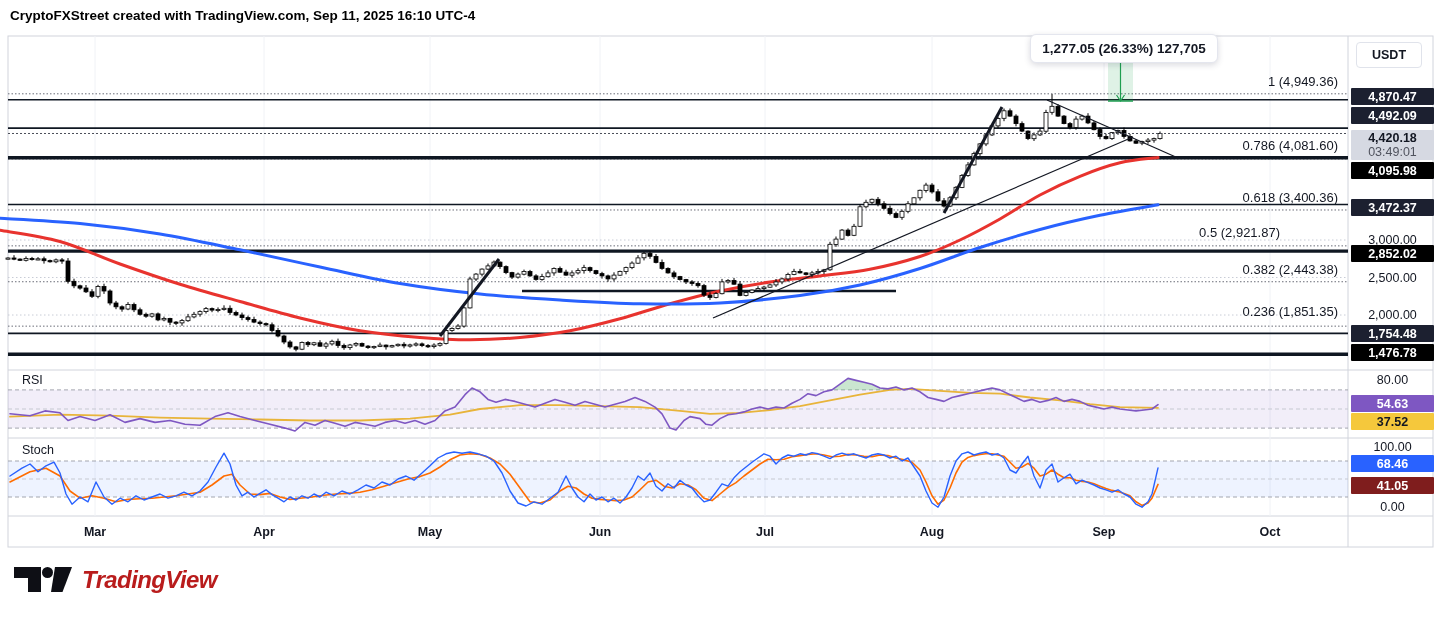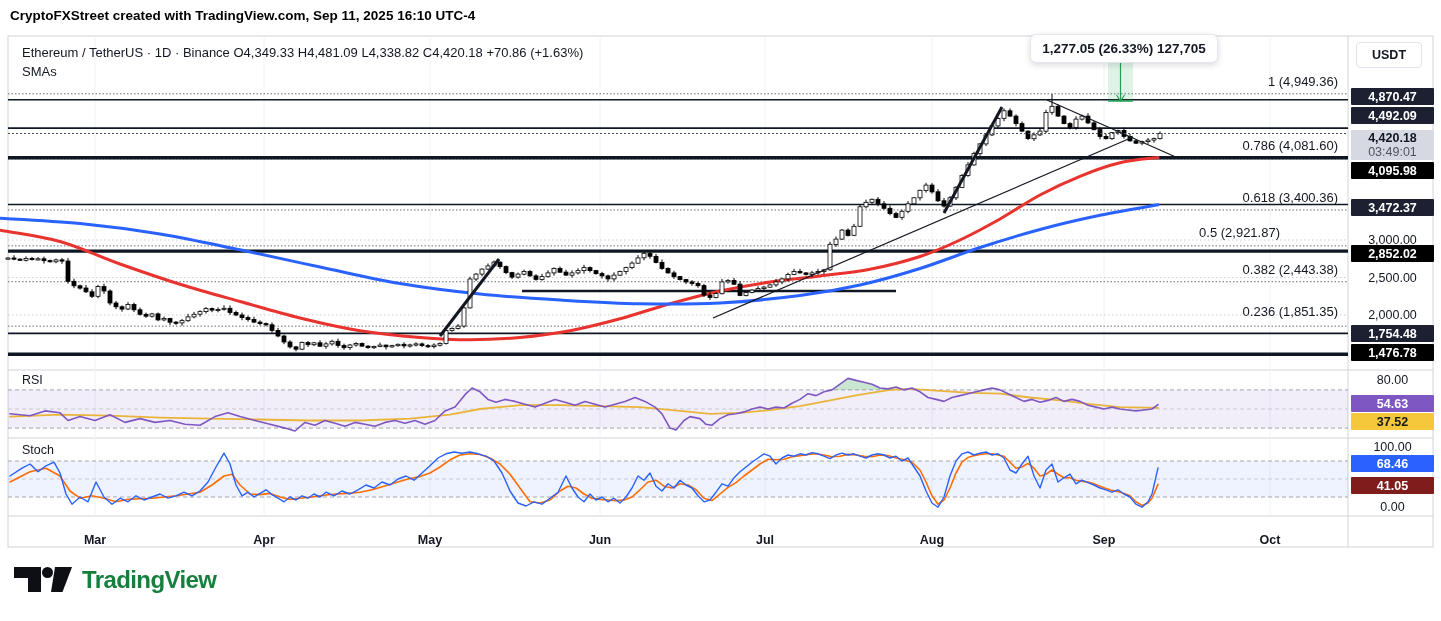--- a/index.html
+++ b/index.html
@@ -21,27 +21,27 @@
   .badge-purple{background:#7E57C2;color:#fff;}
   .badge-yellow{background:#F5C83C;color:#131722;}
   .badge-blue{background:#2962FF;color:#fff;}
   .badge-orange{background:#7f1d1d;color:#fff;}
   .badge-current{position:absolute;left:1351px;width:83px;z-index:5;background:#d6d9e2;color:#131722;
         border-radius:1px;text-align:center;font-size:12.5px;font-weight:600;padding:1px 0;}
   .badge-current .cd{font-weight:400;color:#50535e;}
   .fib-label{position:absolute;width:200px;text-align:right;font-size:13px;color:#131722;z-index:4;}
   .pane-label{position:absolute;left:22px;font-size:12.5px;color:#131722;z-index:6;}
   .month-label{position:absolute;top:525px;width:60px;text-align:center;font-size:12.5px;
-        font-weight:600;color:#131722;z-index:4;margin-top:8px;}
+        font-weight:600;color:#131722;z-index:4;}
   #tooltip{position:absolute;left:1030px;top:34px;width:186px;height:27px;background:#fff;
         border:1px solid #e4e6ee;border-radius:6px;box-shadow:0 2px 6px rgba(50,50,80,.18);
         display:flex;align-items:center;justify-content:center;font-size:13.5px;font-weight:600;
         color:#131722;z-index:7;}
   #logo{position:absolute;left:14px;top:566px;display:flex;align-items:center;gap:10px;z-index:6;}
-  #logo .logo-text{font-size:24px;font-weight:800;letter-spacing:-0.6px;color:#15803d;}
+  #logo .logo-text{font-size:24px;font-weight:800;letter-spacing:-0.6px;color:#b91c1c;font-style:italic;}
 </style>
 </head>
 <body>
 
 <div id="stage">
   <div id="caption">CryptoFXStreet created with TradingView.com, Sep 11, 2025 16:10 UTC-4</div>
 
   <svg id="plot-svg" width="1441" height="560" viewBox="0 0 1441 560">
       <rect x="8" y="36" width="1425" height="511" fill="#fff" stroke="#d1d4dc" stroke-width="1"></rect>
       <line x1="8" y1="370" x2="1433" y2="370" stroke="#d1d4dc" stroke-width="1"></line>
@@ -483,24 +483,20 @@
       <clipPath id="rsiHi">
         <rect x="8" y="370" width="1340" height="19.899999999999977"></rect>
       </clipPath>
       <polygon points="10,413.8 30,415.7 45,410.9 60,412.8 68,420.5 80,416.6 95,420.5 110,414.7 125,422.4 140,418.6 155,422.4 170,420.5 185,424.3 200,425.2 215,416.6 228,412.8 240,416.6 255,420.5 270,424.3 285,428.1 295,431.0 305,422.4 315,425.2 325,420.5 335,423.3 345,426.2 355,422.4 365,424.3 375,426.2 385,422.4 395,420.5 405,423.3 415,420.5 425,424.3 435,420.5 445,410.9 455,407.1 465,394.7 472,388.0 480,391.8 488,399.4 496,402.3 505,399.4 515,401.4 525,404.2 535,407.1 545,403.3 555,399.4 565,402.3 575,405.2 585,401.4 595,404.2 605,407.1 615,404.2 625,401.4 635,397.5 645,401.4 655,407.1 662,413.8 670,428.1 676,430.0 684,420.5 690,416.6 700,418.6 706,424.3 712,425.2 720,418.6 728,414.7 736,413.8 744,411.9 752,409.0 760,407.1 768,409.0 776,407.1 784,408.0 792,403.3 800,399.4 808,393.7 816,395.6 824,391.8 832,389.9 840,384.2 848,378.4 856,380.4 864,382.3 872,384.2 880,388.0 888,388.9 896,387.0 904,389.9 912,388.0 920,391.8 928,397.5 936,399.4 944,401.4 952,397.5 960,395.6 968,393.7 976,391.8 984,389.9 992,388.0 1000,389.9 1008,393.7 1016,397.5 1024,401.4 1032,399.4 1040,402.3 1048,400.4 1056,397.5 1064,401.4 1072,399.4 1080,401.4 1088,405.2 1096,407.1 1104,409.0 1112,407.1 1120,409.0 1128,410.0 1136,410.9 1144,410.0 1152,409.0 1158,404.6 1158,438 10,438" fill="rgba(103,183,119,0.35)" clip-path="url(#rsiHi)"></polygon>
       <polyline points="10,416.6 60,414.7 110,415.7 160,417.6 210,418.6 260,419.5 310,420.5 360,420.5 410,418.6 450,414.7 480,409.0 520,405.2 560,405.2 600,406.1 640,407.1 680,410.9 710,413.8 740,412.8 770,410.0 800,406.1 830,400.4 860,394.7 890,389.9 910,388.9 940,390.9 970,392.8 1000,393.7 1030,397.5 1060,400.4 1090,404.2 1120,407.1 1158,407.8" fill="none" stroke="#E8B43A" stroke-width="1.8" stroke-linejoin="round" stroke-linecap="round"></polyline>
       <polyline points="10,413.8 30,415.7 45,410.9 60,412.8 68,420.5 80,416.6 95,420.5 110,414.7 125,422.4 140,418.6 155,422.4 170,420.5 185,424.3 200,425.2 215,416.6 228,412.8 240,416.6 255,420.5 270,424.3 285,428.1 295,431.0 305,422.4 315,425.2 325,420.5 335,423.3 345,426.2 355,422.4 365,424.3 375,426.2 385,422.4 395,420.5 405,423.3 415,420.5 425,424.3 435,420.5 445,410.9 455,407.1 465,394.7 472,388.0 480,391.8 488,399.4 496,402.3 505,399.4 515,401.4 525,404.2 535,407.1 545,403.3 555,399.4 565,402.3 575,405.2 585,401.4 595,404.2 605,407.1 615,404.2 625,401.4 635,397.5 645,401.4 655,407.1 662,413.8 670,428.1 676,430.0 684,420.5 690,416.6 700,418.6 706,424.3 712,425.2 720,418.6 728,414.7 736,413.8 744,411.9 752,409.0 760,407.1 768,409.0 776,407.1 784,408.0 792,403.3 800,399.4 808,393.7 816,395.6 824,391.8 832,389.9 840,384.2 848,378.4 856,380.4 864,382.3 872,384.2 880,388.0 888,388.9 896,387.0 904,389.9 912,388.0 920,391.8 928,397.5 936,399.4 944,401.4 952,397.5 960,395.6 968,393.7 976,391.8 984,389.9 992,388.0 1000,389.9 1008,393.7 1016,397.5 1024,401.4 1032,399.4 1040,402.3 1048,400.4 1056,397.5 1064,401.4 1072,399.4 1080,401.4 1088,405.2 1096,407.1 1104,409.0 1112,407.1 1120,409.0 1128,410.0 1136,410.9 1144,410.0 1152,409.0 1158,404.6" fill="none" stroke="#7E57C2" stroke-width="1.6" stroke-linejoin="round" stroke-linecap="round"></polyline>
       <polyline points="10,482.0 30,471.8 46,468.2 60,476.0 70,491.0 80,498.2 92,495.8 104,498.2 116,501.8 128,499.4 140,498.8 152,498.2 164,497.0 176,495.8 188,494.0 200,492.2 212,485.0 224,476.0 232,474.2 240,485.0 250,494.0 260,494.6 270,493.4 280,497.0 290,499.4 300,498.2 312,497.0 324,495.2 336,494.0 348,493.4 360,492.2 372,489.8 384,486.2 396,482.6 408,479.0 420,476.6 430,473.0 440,467.0 450,459.8 460,455.0 470,453.8 480,454.4 490,458.0 500,464.0 510,474.2 520,488.0 530,501.8 540,503.0 550,500.0 560,491.0 568,486.2 576,488.0 584,494.0 592,498.2 600,499.4 608,500.0 616,500.6 624,500.0 632,497.0 640,489.8 648,482.0 656,480.2 664,486.2 672,488.0 680,483.8 688,485.0 696,489.8 704,498.2 712,500.6 720,494.0 728,487.4 736,482.6 744,476.0 752,470.0 760,464.0 768,459.2 776,459.8 784,459.2 792,456.8 800,455.6 808,454.4 816,453.8 824,455.0 832,456.8 840,456.2 848,454.4 856,455.0 864,456.2 872,456.8 880,455.0 888,455.6 896,458.0 904,459.8 912,462.2 920,470.0 926,482.0 932,495.8 938,504.2 944,500.0 950,488.0 956,473.0 962,462.2 968,457.4 974,455.6 980,454.4 986,453.8 992,453.8 998,455.0 1004,456.2 1010,462.2 1016,468.2 1022,467.0 1028,463.4 1034,468.2 1040,476.0 1046,474.2 1052,470.0 1058,474.2 1064,477.8 1070,477.8 1076,480.2 1082,481.4 1088,482.0 1094,483.8 1100,486.2 1106,488.6 1112,490.4 1118,491.6 1124,493.4 1130,495.8 1136,501.8 1142,505.4 1148,503.0 1152,498.2 1158,484.4" fill="none" stroke="#FF6D00" stroke-width="1.6" stroke-linejoin="round" stroke-linecap="round"></polyline>
       <polyline points="10,476.0 22,468.2 30,464.0 38,471.8 46,465.8 54,462.2 60,473.0 66,494.0 72,504.2 80,497.0 88,501.8 96,482.0 104,497.0 112,504.2 120,498.2 128,501.8 136,495.8 144,500.0 152,497.0 160,494.0 168,498.2 176,495.8 184,492.2 192,495.8 200,491.0 208,482.0 216,467.0 224,453.2 230,464.0 236,485.0 242,495.8 248,492.2 254,497.0 260,493.4 266,489.8 272,494.6 278,498.2 284,501.8 290,497.0 296,500.0 302,495.8 308,498.2 314,494.0 320,497.0 326,492.2 334,495.8 342,491.0 350,494.0 358,489.8 366,485.0 374,488.0 382,482.0 390,485.0 398,479.0 406,476.0 414,480.2 422,473.0 430,465.8 438,458.0 446,453.8 454,452.0 462,453.2 470,452.0 478,453.8 486,456.2 494,461.0 502,473.0 510,491.0 518,503.0 526,506.0 534,501.8 542,504.2 550,498.2 558,492.2 566,476.0 572,488.0 578,497.0 584,501.8 590,494.0 596,500.0 602,497.0 608,501.8 614,498.2 620,503.0 626,497.0 632,488.0 638,476.0 644,480.2 650,473.0 656,486.2 662,491.0 668,483.8 674,488.0 680,480.2 686,485.0 692,488.0 698,495.8 704,501.8 710,500.0 716,492.2 722,483.8 728,486.2 734,477.8 740,471.8 746,467.0 752,462.2 758,458.0 764,453.8 770,456.2 776,464.0 782,458.0 788,455.0 794,456.2 800,453.8 806,455.0 812,452.6 818,453.8 824,456.2 830,458.6 836,455.0 842,453.2 848,455.0 854,453.8 860,456.2 866,458.0 872,455.0 878,453.8 884,455.0 890,458.0 896,456.2 902,461.0 908,458.0 914,467.0 920,476.0 926,491.0 932,503.0 938,507.2 944,497.0 950,476.0 956,461.0 962,453.8 968,452.0 974,455.0 980,453.2 986,452.0 992,455.0 998,453.8 1004,458.0 1010,470.0 1016,473.0 1022,464.0 1028,456.2 1034,476.0 1040,488.0 1046,470.0 1052,464.0 1058,482.0 1064,477.8 1070,474.2 1076,483.8 1082,480.2 1088,482.6 1094,485.0 1100,488.0 1106,489.8 1112,492.2 1118,489.8 1124,494.0 1130,497.0 1136,504.2 1142,507.2 1148,501.8 1152,494.0 1158,467.9" fill="none" stroke="#2962FF" stroke-width="1.4" stroke-linejoin="round" stroke-linecap="round"></polyline>
     </svg>
 
-  <div id="legend">
-    <div class="l1"><span id="legend-line">Ethereum / TetherUS · 1D · Binance  O4,349.33  H4,481.09  L4,338.82  C4,420.18  +70.86 (+1.63%)</span></div>
-    <div class="l2">SMAs</div>
-  </div>
 
   <div id="usdt">USDT</div>
 
   <div id="axis-labels">
       <div class="axis-plain" style="top: 232px;">3,000.00</div>
       <div class="axis-plain" style="top: 270px;">2,500.00</div>
       <div class="axis-plain" style="top: 307px;">2,000.00</div>
       <div class="axis-plain" style="top: 372px;">80.00</div>
       <div class="axis-plain" style="top: 439px;">100.00</div>
       <div class="axis-plain" style="top: 499px;">0.00</div>

